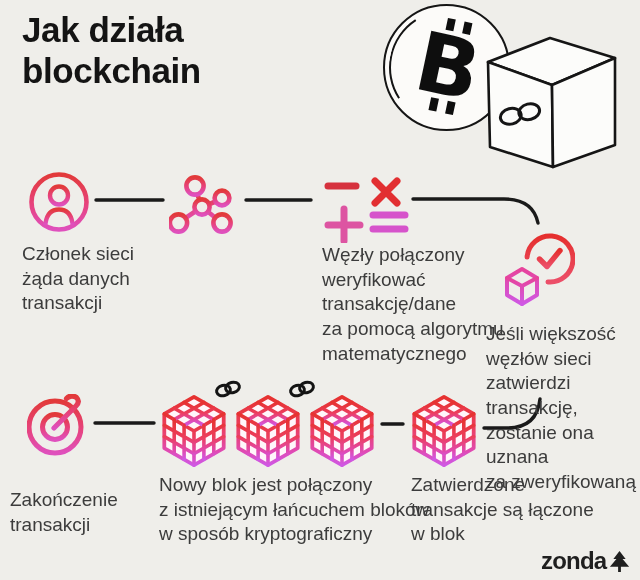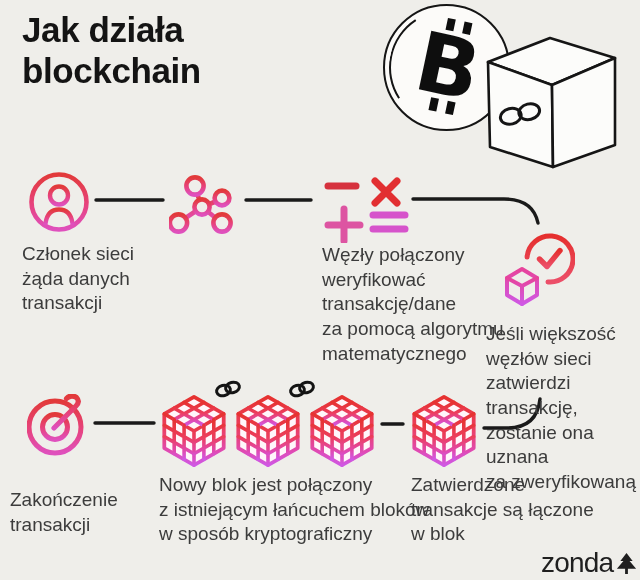--- a/index.html
+++ b/index.html
@@ -24,21 +24,21 @@
   }
   .coin-circle::before{
     content:"";position:absolute;inset:4px;border-radius:50%;
     border:2px solid transparent;border-left-color:#151515;
     transform:rotate(12deg);
   }
   .logo{
     left:541px;top:549px;display:flex;align-items:center;gap:3px;
   }
   .logo-text{
-    font-size:28px;font-weight:400;color:#1f1f1f;letter-spacing:-0.8px;line-height:1;
+    font-size:24px;font-weight:700;color:#1f1f1f;letter-spacing:-0.8px;line-height:1;
   }
   svg{display:block;}
 </style>
 </head>
 <body>
 
 <div class="stage">
 
   <svg class="abs connectors" width="640" height="580" viewBox="0 0 640 580">
     <g fill="none" stroke="#1a1a1a" stroke-width="3.4" stroke-linecap="round">

